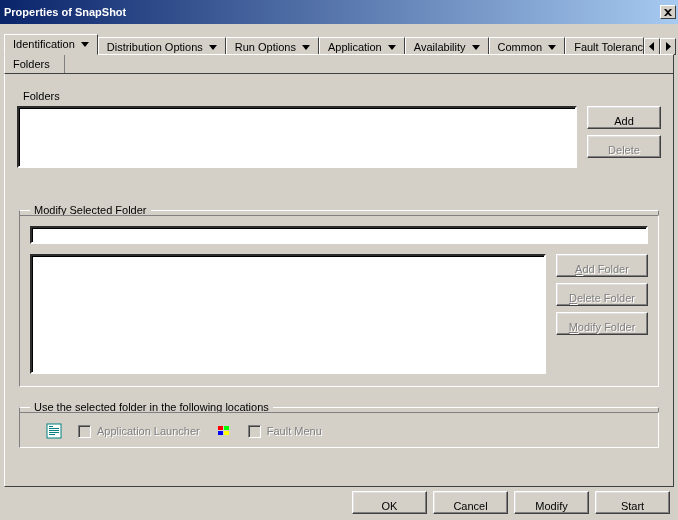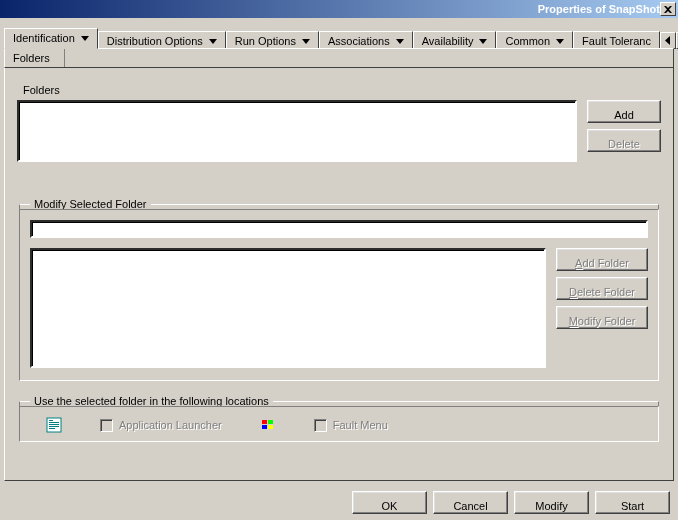--- a/index.html
+++ b/index.html
@@ -8,24 +8,24 @@
     font-family: Tahoma, Arial, sans-serif;
     font-size: 11px;
     background: #d4d0c8;
     width: 678px;
     height: 520px;
     overflow: hidden;
   }
   .titlebar {
     background: linear-gradient(to right, #0a246a, #a6caf0);
     color: #fff;
-    height: 18px;
+    height: 24px;
     display: flex;
     align-items: center;
-    justify-content: flex-end;
+    justify-content: space-between;
     padding: 0 2px 0 4px;
     font-weight: bold;
     font-size: 11px;
   }
   .close-btn {
     width: 16px; height: 14px;
     background: #d4d0c8;
     border: 1px solid #fff;
     border-right-color:#404040; border-bottom-color:#404040;
     display:flex; align-items:center; justify-content:center;
@@ -157,21 +157,21 @@
     border-top-color:#808080;border-left-color:#808080;border-right-color:#fff;border-bottom-color:#fff;
     box-shadow:inset 1px 1px 0 #000;
     font:11px Tahoma;
   }
   .modify-row {
     display:flex; gap:10px; align-items:flex-start; margin-top:10px;
   }
   .modify-list { flex:1; height:120px;}
   .btn-col-wide .btn { min-width:92px;}
   .locations-row {
-    display:flex; gap:38px; align-items:center; padding:4px 6px 0 16px;
+    display:flex; gap:16px; align-items:center; padding:4px 6px 0 16px;
   }
   .chklabel {
     display:flex; align-items:center; gap:6px; color:#808080; text-shadow:1px 1px 0 #fff;
   }
   .chkbox {
     width:13px;height:13px;background:#d4d0c8;border:1px solid #808080;border-right-color:#fff;border-bottom-color:#fff;box-shadow:inset 1px 1px 0 #404040;
   }
   .winicon {
     width:16px;height:16px;display:inline-block;
   }
@@ -201,32 +201,32 @@
     </div>
     <div class="tab">
       <span>Distribution Options</span>
       <span class="tri"></span>
     </div>
     <div class="tab">
       <span>Run Options</span>
       <span class="tri"></span>
     </div>
     <div class="tab">
-      <span>Associations</span>
+      <span>Application</span>
       <span class="tri"></span>
     </div>
     <div class="tab">
       <span>Availability</span>
       <span class="tri"></span>
     </div>
     <div class="tab">
       <span>Common</span>
       <span class="tri"></span>
     </div>
-    <div class="tab" style="padding-right:8px">
+    <div class="tab" style="padding-right:0">
       <span>Fault Toleranc</span>
     </div>
     <div class="tab-nav">
       <div class="tabnavbtn">
         <svg width="6" height="9">
             <path d="M5 0 L0 4.5 L5 9 Z" fill="#000"></path>
           </svg>
       </div>
       <div class="tabnavbtn">
         <svg width="6" height="9">

